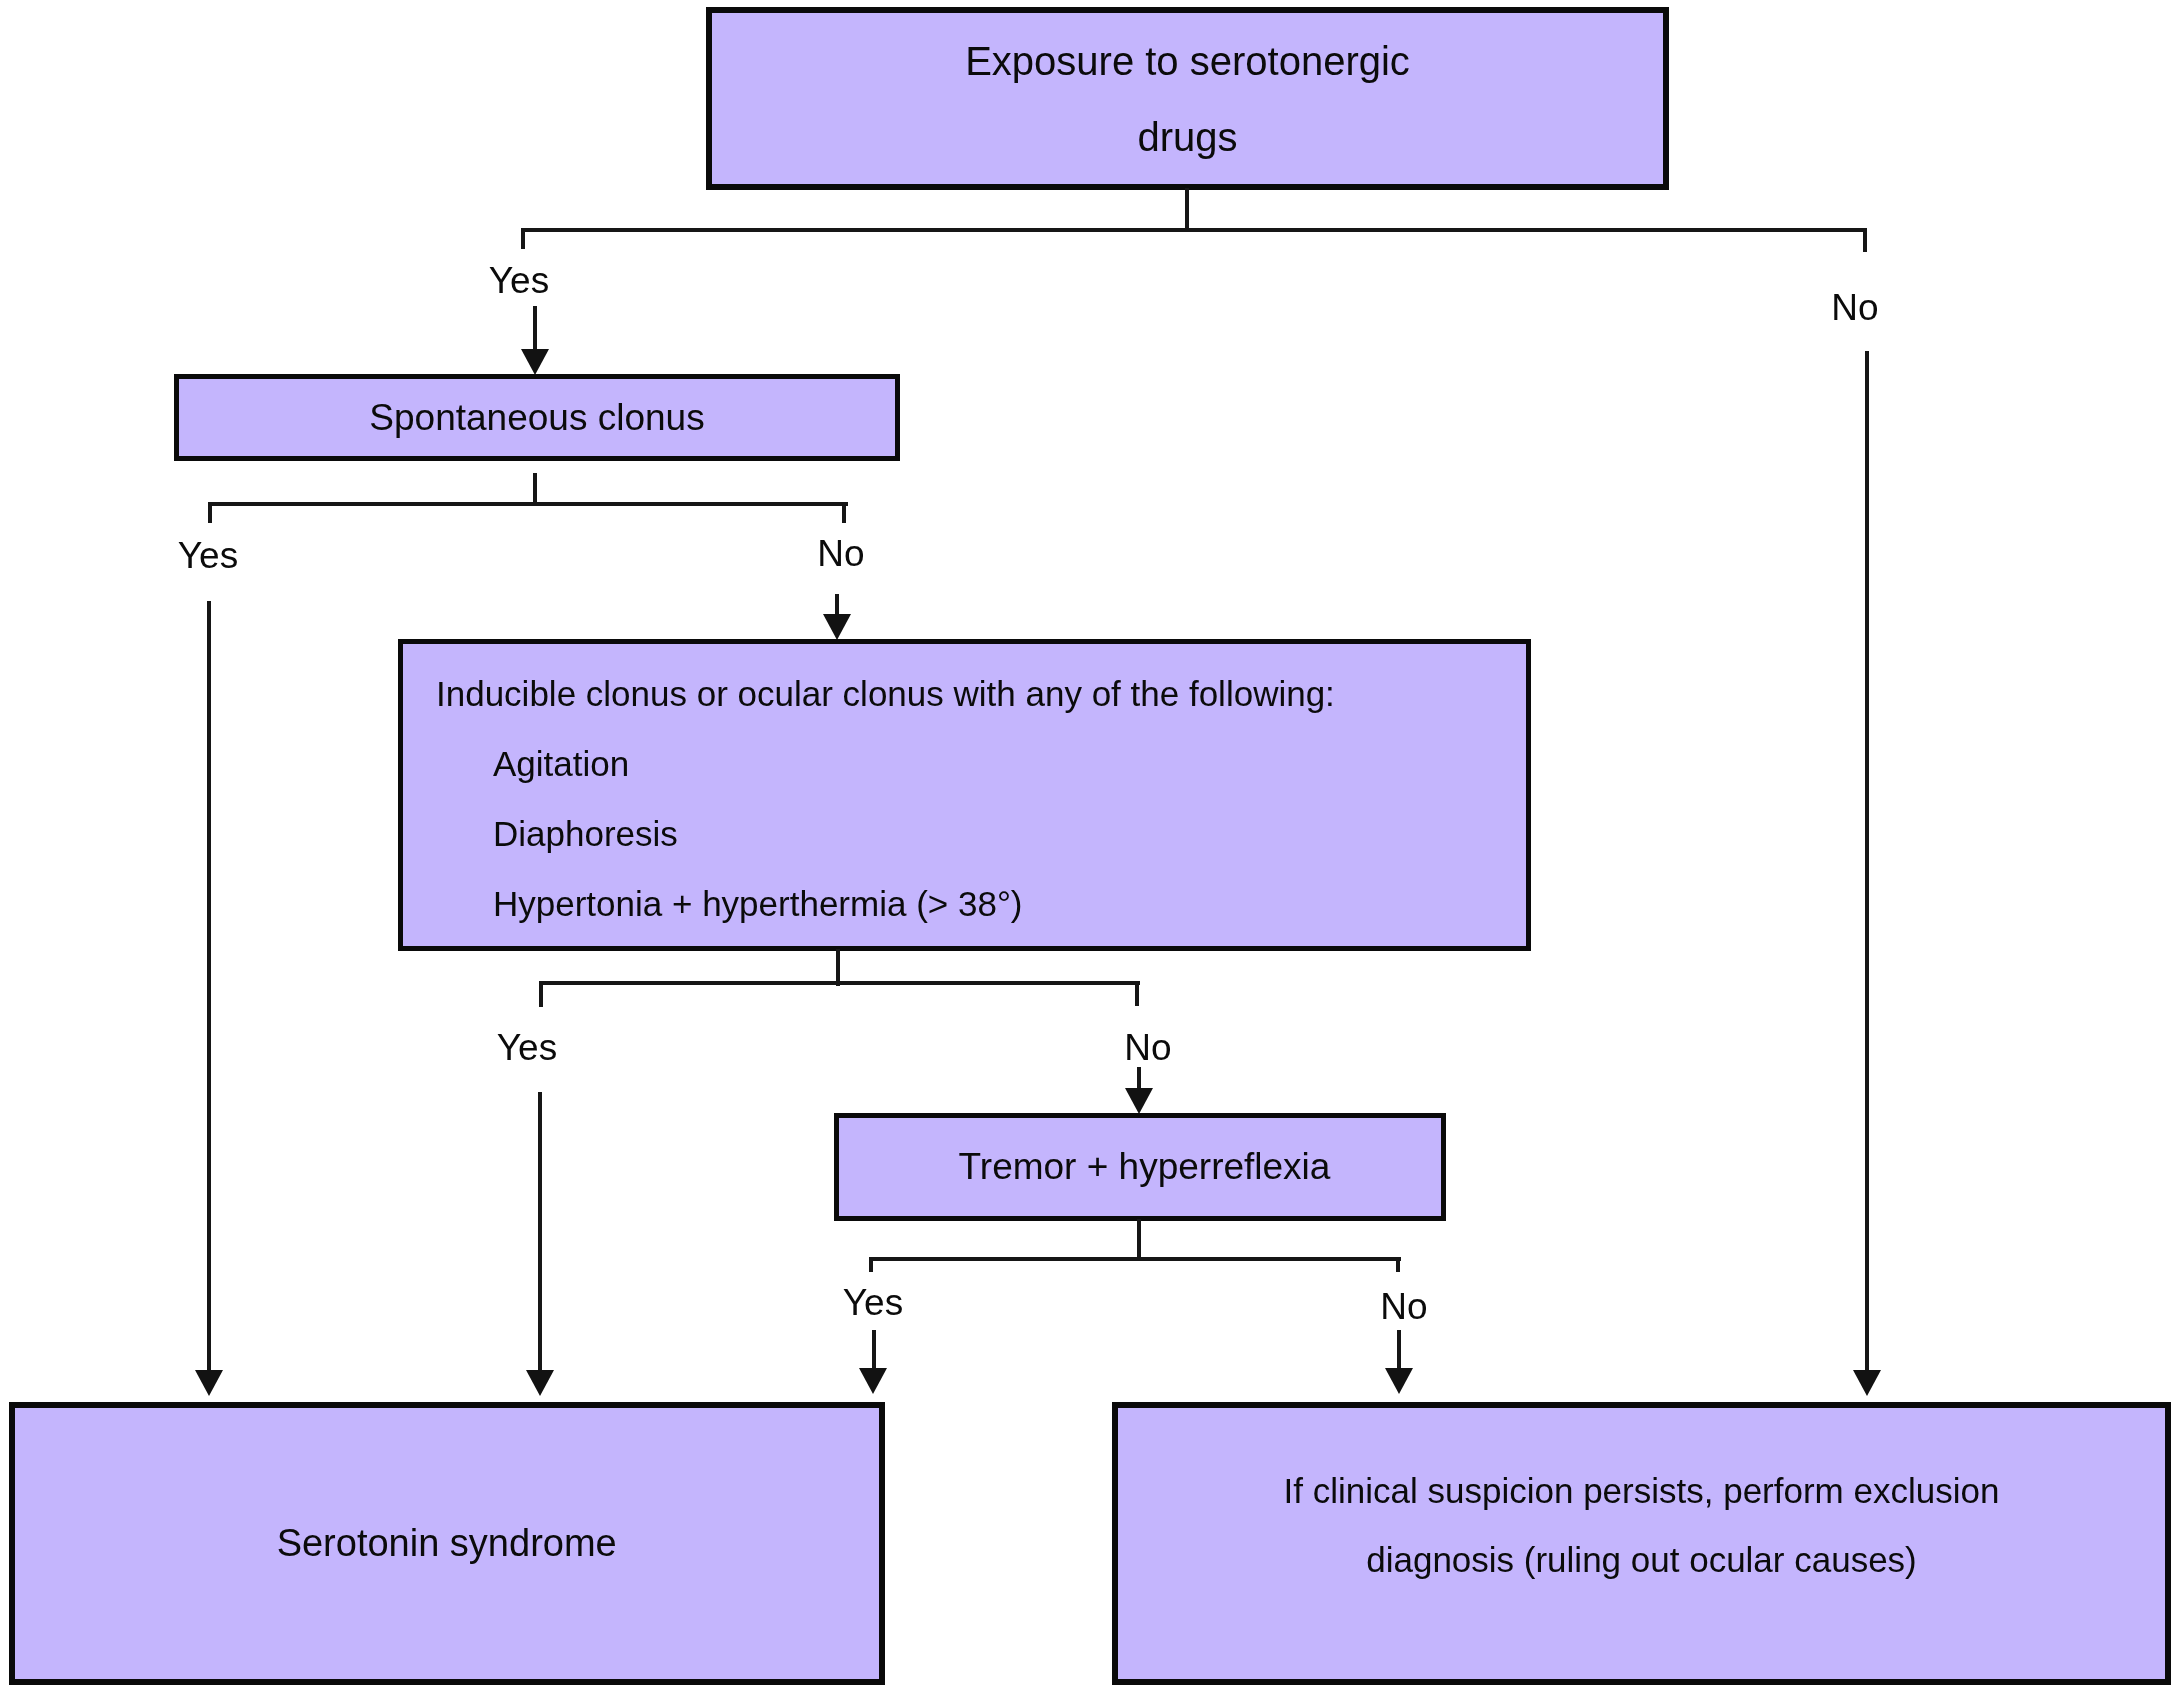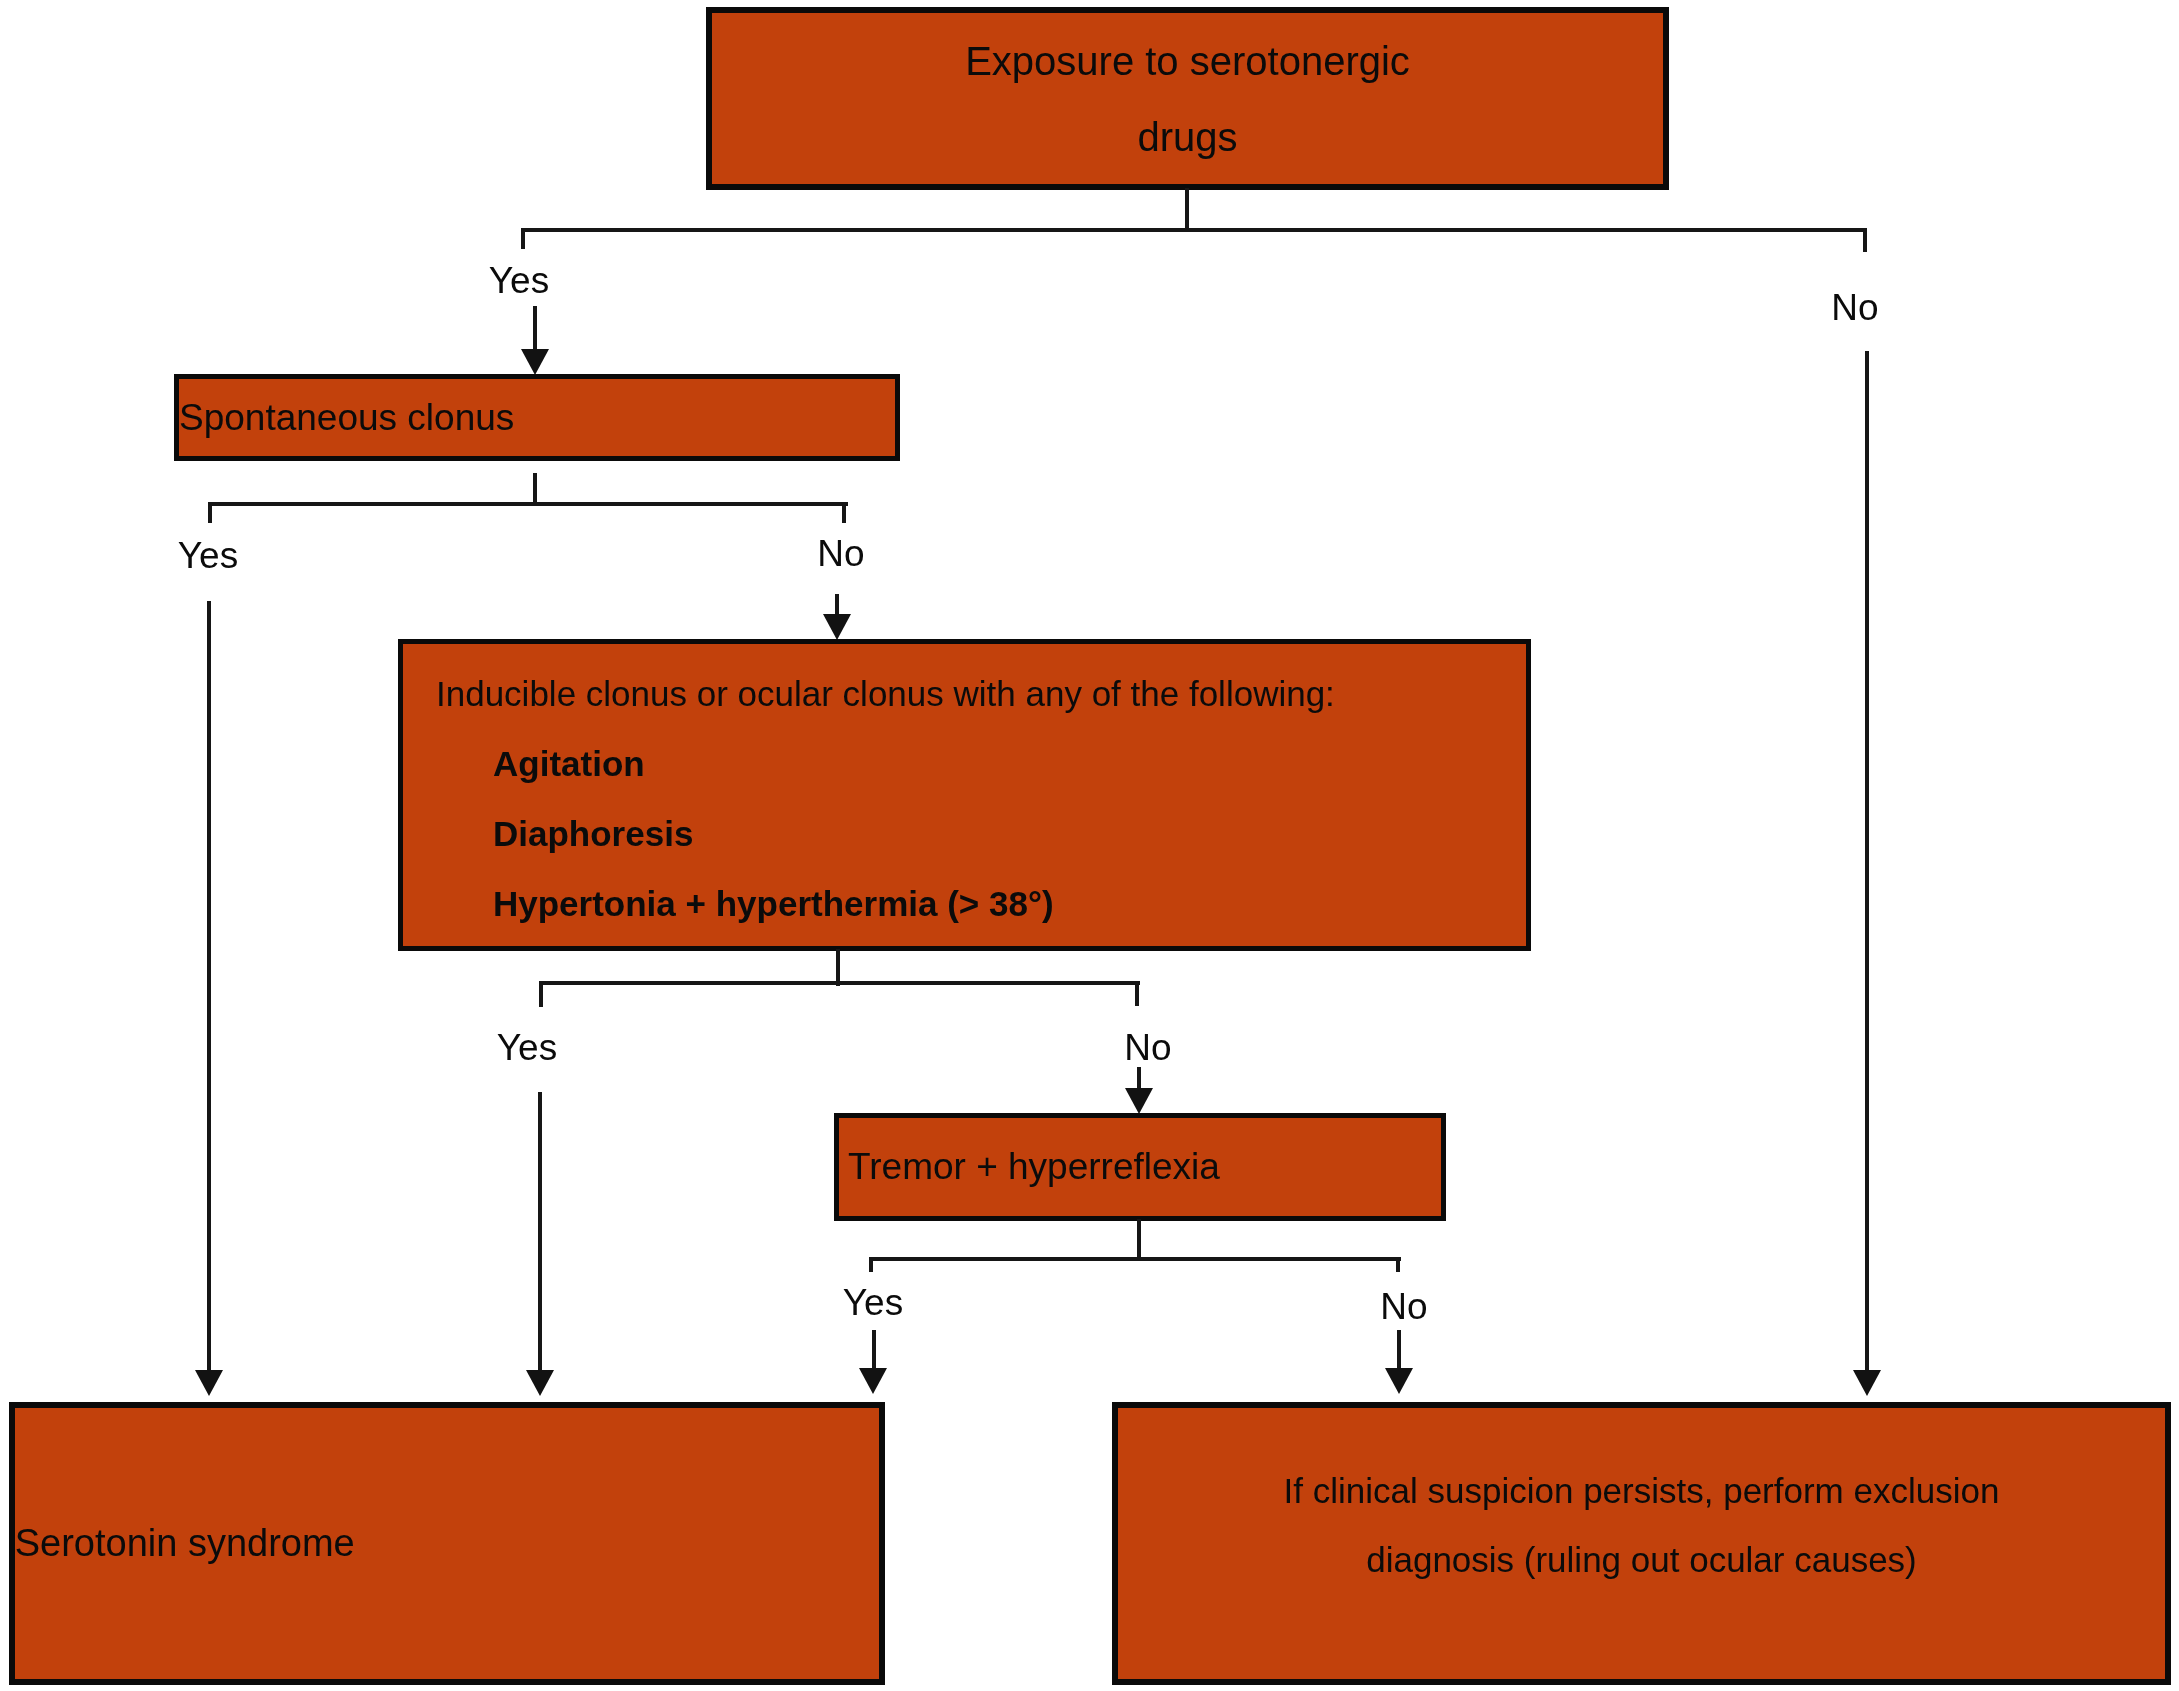--- a/index.html
+++ b/index.html
@@ -7,25 +7,26 @@
     position: relative;
     width: 2180px;
     height: 1691px;
     background: #ffffff;
     font-family: "Liberation Sans", sans-serif;
     color: #0b0b0b;
     overflow: hidden;
   }
   .box {
     position: absolute;
-    background: #c2410c;
+    background: #c4b5fd;
     border: 5.2px solid #0a0a0a;
     box-sizing: border-box;
     display: flex;
     align-items: center;
+    justify-content: center;
     text-align: center;
   }
   .hline { position: absolute; height: 4.3px; background: #161616; }
   .vline { position: absolute; width: 3.5px;  background: #161616; }
   .ahead {
     position: absolute;
     width: 0; height: 0;
     border-left: 14px solid transparent;
     border-right: 14px solid transparent;
     border-top: 26px solid #121212;
@@ -39,21 +40,21 @@
     color: #0b0b0b;
   }
   .ind-content {
     width: 100%;
     text-align: left;
     font-size: 35px;
     line-height: 70px;
     padding: 8.7px 17.4px 0 33px;
     box-sizing: border-box;
   }
-  .ind-item { margin-left: 57px; font-weight: bold; }
+  .ind-item { margin-left: 57px; }
   .multiline { width: 100%; }
 </style>
 </head>
 <body>
 
 <div class="stage">
 
   <div class="box" style="left:706px; top:7px; width:963px; height:183px; border-width:6px; font-size:40px; line-height:76px;">
     <div class="multiline">
       <div>Exposure to serotonergic</div>

